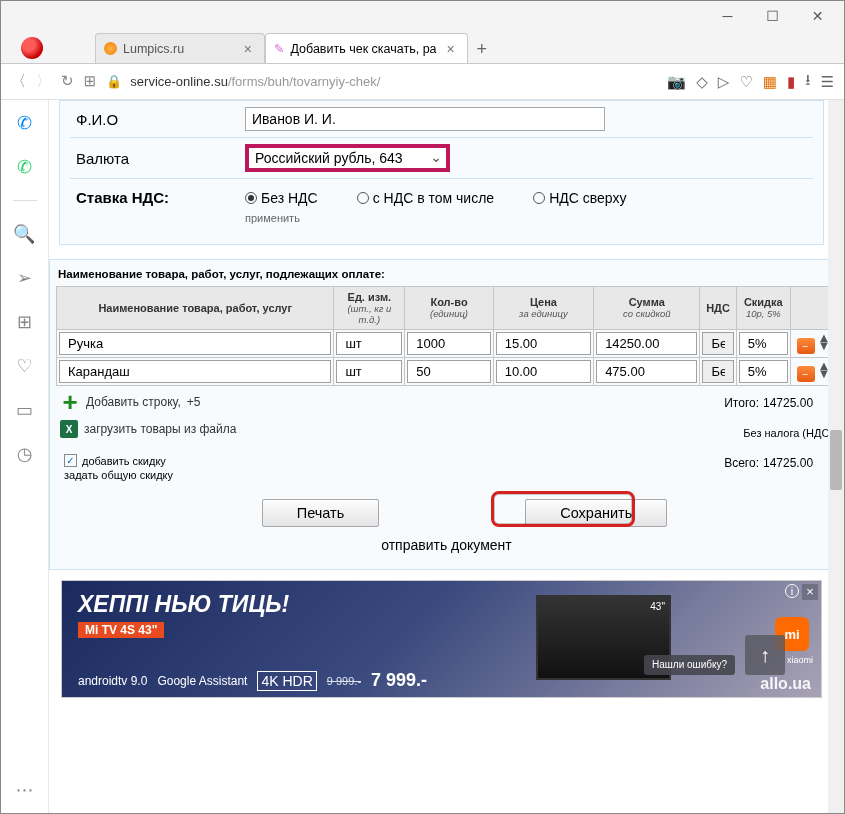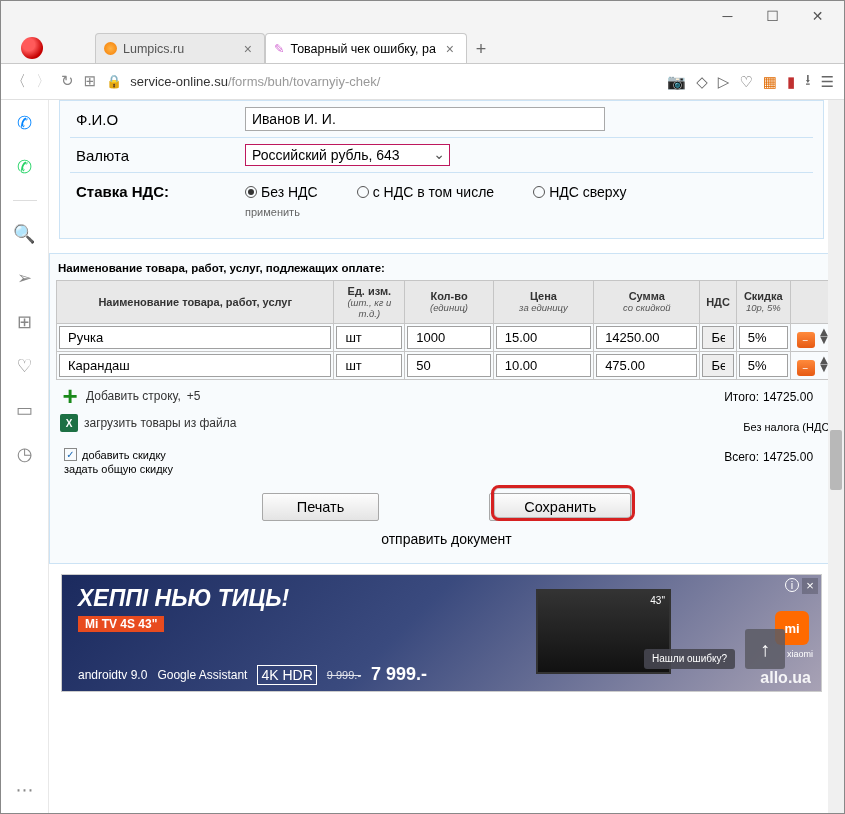--- a/index.html
+++ b/index.html
@@ -31,21 +31,21 @@
 
 .content { flex:1; background:#fff; overflow:hidden; position:relative; }
 .scrollgutter { position:absolute; right:0; top:0; bottom:0; width:16px; background:#f0f0f0; }
 .scrollthumb { position:absolute; right:2px; width:12px; background:#b8b8b8; border-radius:2px; }
 
 .formwrap { margin: 0 20px 8px 10px; border:1px solid #cce3f5; background:#f8fbfd; padding:0 10px 10px 10px; }
 
 .frow { display:flex; align-items:center; padding:6px 0; }
 .flabel { width: 175px; font-size:15px; padding-left:6px; }
 .finput { border:1px solid #a9a9a9; padding:3px 6px; font-size:14px; background:#fff; }
-.selectbox { border:1px solid #be185d; padding:2px 20px 2px 6px; font-size:14px; background:#fff; position:relative; min-width:205px; display:inline-block; }
+.selectbox { border:4px solid #be185d; padding:2px 20px 2px 6px; font-size:14px; background:#fff; position:relative; min-width:205px; display:inline-block; }
 .selectbox::after { content:"⌄"; position:absolute; right:4px; top:1px; color:#555; }
 
 .vatrow { border-top:1px solid #cce3f5; padding:10px 0 6px 0; }
 .vatrow .flabel { font-weight:bold; }
 .radios { display:flex; gap:39px; font-size:14px; }
 .radio { display:flex; align-items:center; gap:4px; }
 .radio-circle { width:12px; height:12px; border:1px solid #555; border-radius:50%; display:inline-flex; align-items:center; justify-content:center; }
 .radio-circle.checked::after { content:""; width:6px; height:6px; background:#333; border-radius:50%; }
 .applylink { font-size:11px; color:#666; margin-left:175px; display:block; padding-bottom:10px; }
 
@@ -65,21 +65,21 @@
 .plusicon { width:20px; height:20px; display:inline-flex; align-items:center; justify-content:center; }
 .plusicon::before { content:"+"; color:#1a8a1a; font-size:26px; font-weight:bold; line-height:0; }
 .xlsicon { width:18px; height:18px; background:#1d7044; color:#fff; font-size:10px; font-weight:bold; display:inline-flex; align-items:center; justify-content:center; border-radius:2px; }
 .totals { text-align:right; font-size:12px; line-height:1.9; }
 .totals .val { display:inline-block; min-width:70px; text-align:left; margin-left:4px; }
 .chkrow { display:flex; align-items:center; gap:5px; font-size:11px; padding:2px 4px; }
 .chkbox { width:13px; height:13px; border:1px solid #888; display:inline-flex; align-items:center; justify-content:center; font-size:10px; color:#1868b5; }
 .setdisc { font-size:11px; padding-left:4px; }
 
 .btnrow { display:flex; justify-content:center; gap:110px; padding:18px 0 6px 0; position:relative; }
-.bigbtn { padding:5px 34px; font-size:14.5px; background:linear-gradient(#fdfdfd,#e4e4e4); border:1px solid #a8a8a8; border-radius:2px; }
+.bigbtn { padding:5px 34px; font-size:14.5px; background:linear-gradient(#fdfdfd,#e4e4e4); border:1px solid #a8a8a8; border-radius:2px;margin-left:36px; }
 .highlight { position:absolute; border:3px solid #d62121; border-radius:8px; box-shadow:0 0 0 1px rgba(0,0,0,0.2) inset; }
 .sendlink { text-align:center; font-size:14px; padding:4px 0 10px 0; }
 
 .adbanner { margin:10px 22px 0 12px; height:118px; background:linear-gradient(135deg,#1b2a5e 0%, #3a4a7e 45%, #a8a2b5 100%); border:1px solid #ccc; position:relative; color:#fff; overflow:hidden; }
 .adbanner .closex { position:absolute; right:3px; top:3px; color:#fff; font-size:13px; background:rgba(0,0,0,0.2); width:16px; height:16px; text-align:center; line-height:16px; }
 .adbanner .adinfo { position:absolute; right:22px; top:3px; color:#fff; font-size:11px; border:1px solid #fff; width:14px; height:14px; text-align:center; line-height:12px; border-radius:50%; }
 .adtitle { font-weight:bold; font-size:23px; font-style:italic; padding:10px 0 2px 16px; }
 .adtag { display:inline-block; background:#e84b1f; padding:1px 7px; font-size:12px; font-weight:bold; margin-left:16px; }
 .adbot { position:absolute; bottom:6px; left:16px; display:flex; align-items:center; gap:10px; font-size:12px; }
 .adbot .price { font-size:18px; font-weight:bold; }
@@ -107,21 +107,21 @@
 <span class="opera-big"></span>
 
 <div class="tabbar">
   <div class="tab inactive">
     <span class="favo" style="background:radial-gradient(circle,#ffb347,#f57c00)"></span>
     <span>Lumpics.ru</span>
     <span class="tabx">×</span>
   </div>
   <div class="tab active">
     <span style="color:#d46fd4">✎</span>
-    <span>Товарный чек ошибку, ра</span>
+    <span>Добавить чек скачать, ра</span>
     <span class="tabx">×</span>
   </div>
   <div class="tabadd">+</div>
 </div>
 
 <div class="addrbar">
   <div class="nav">
     <span>〈</span>
     <span style="opacity:.4">〉</span>
     <span>↻</span>

